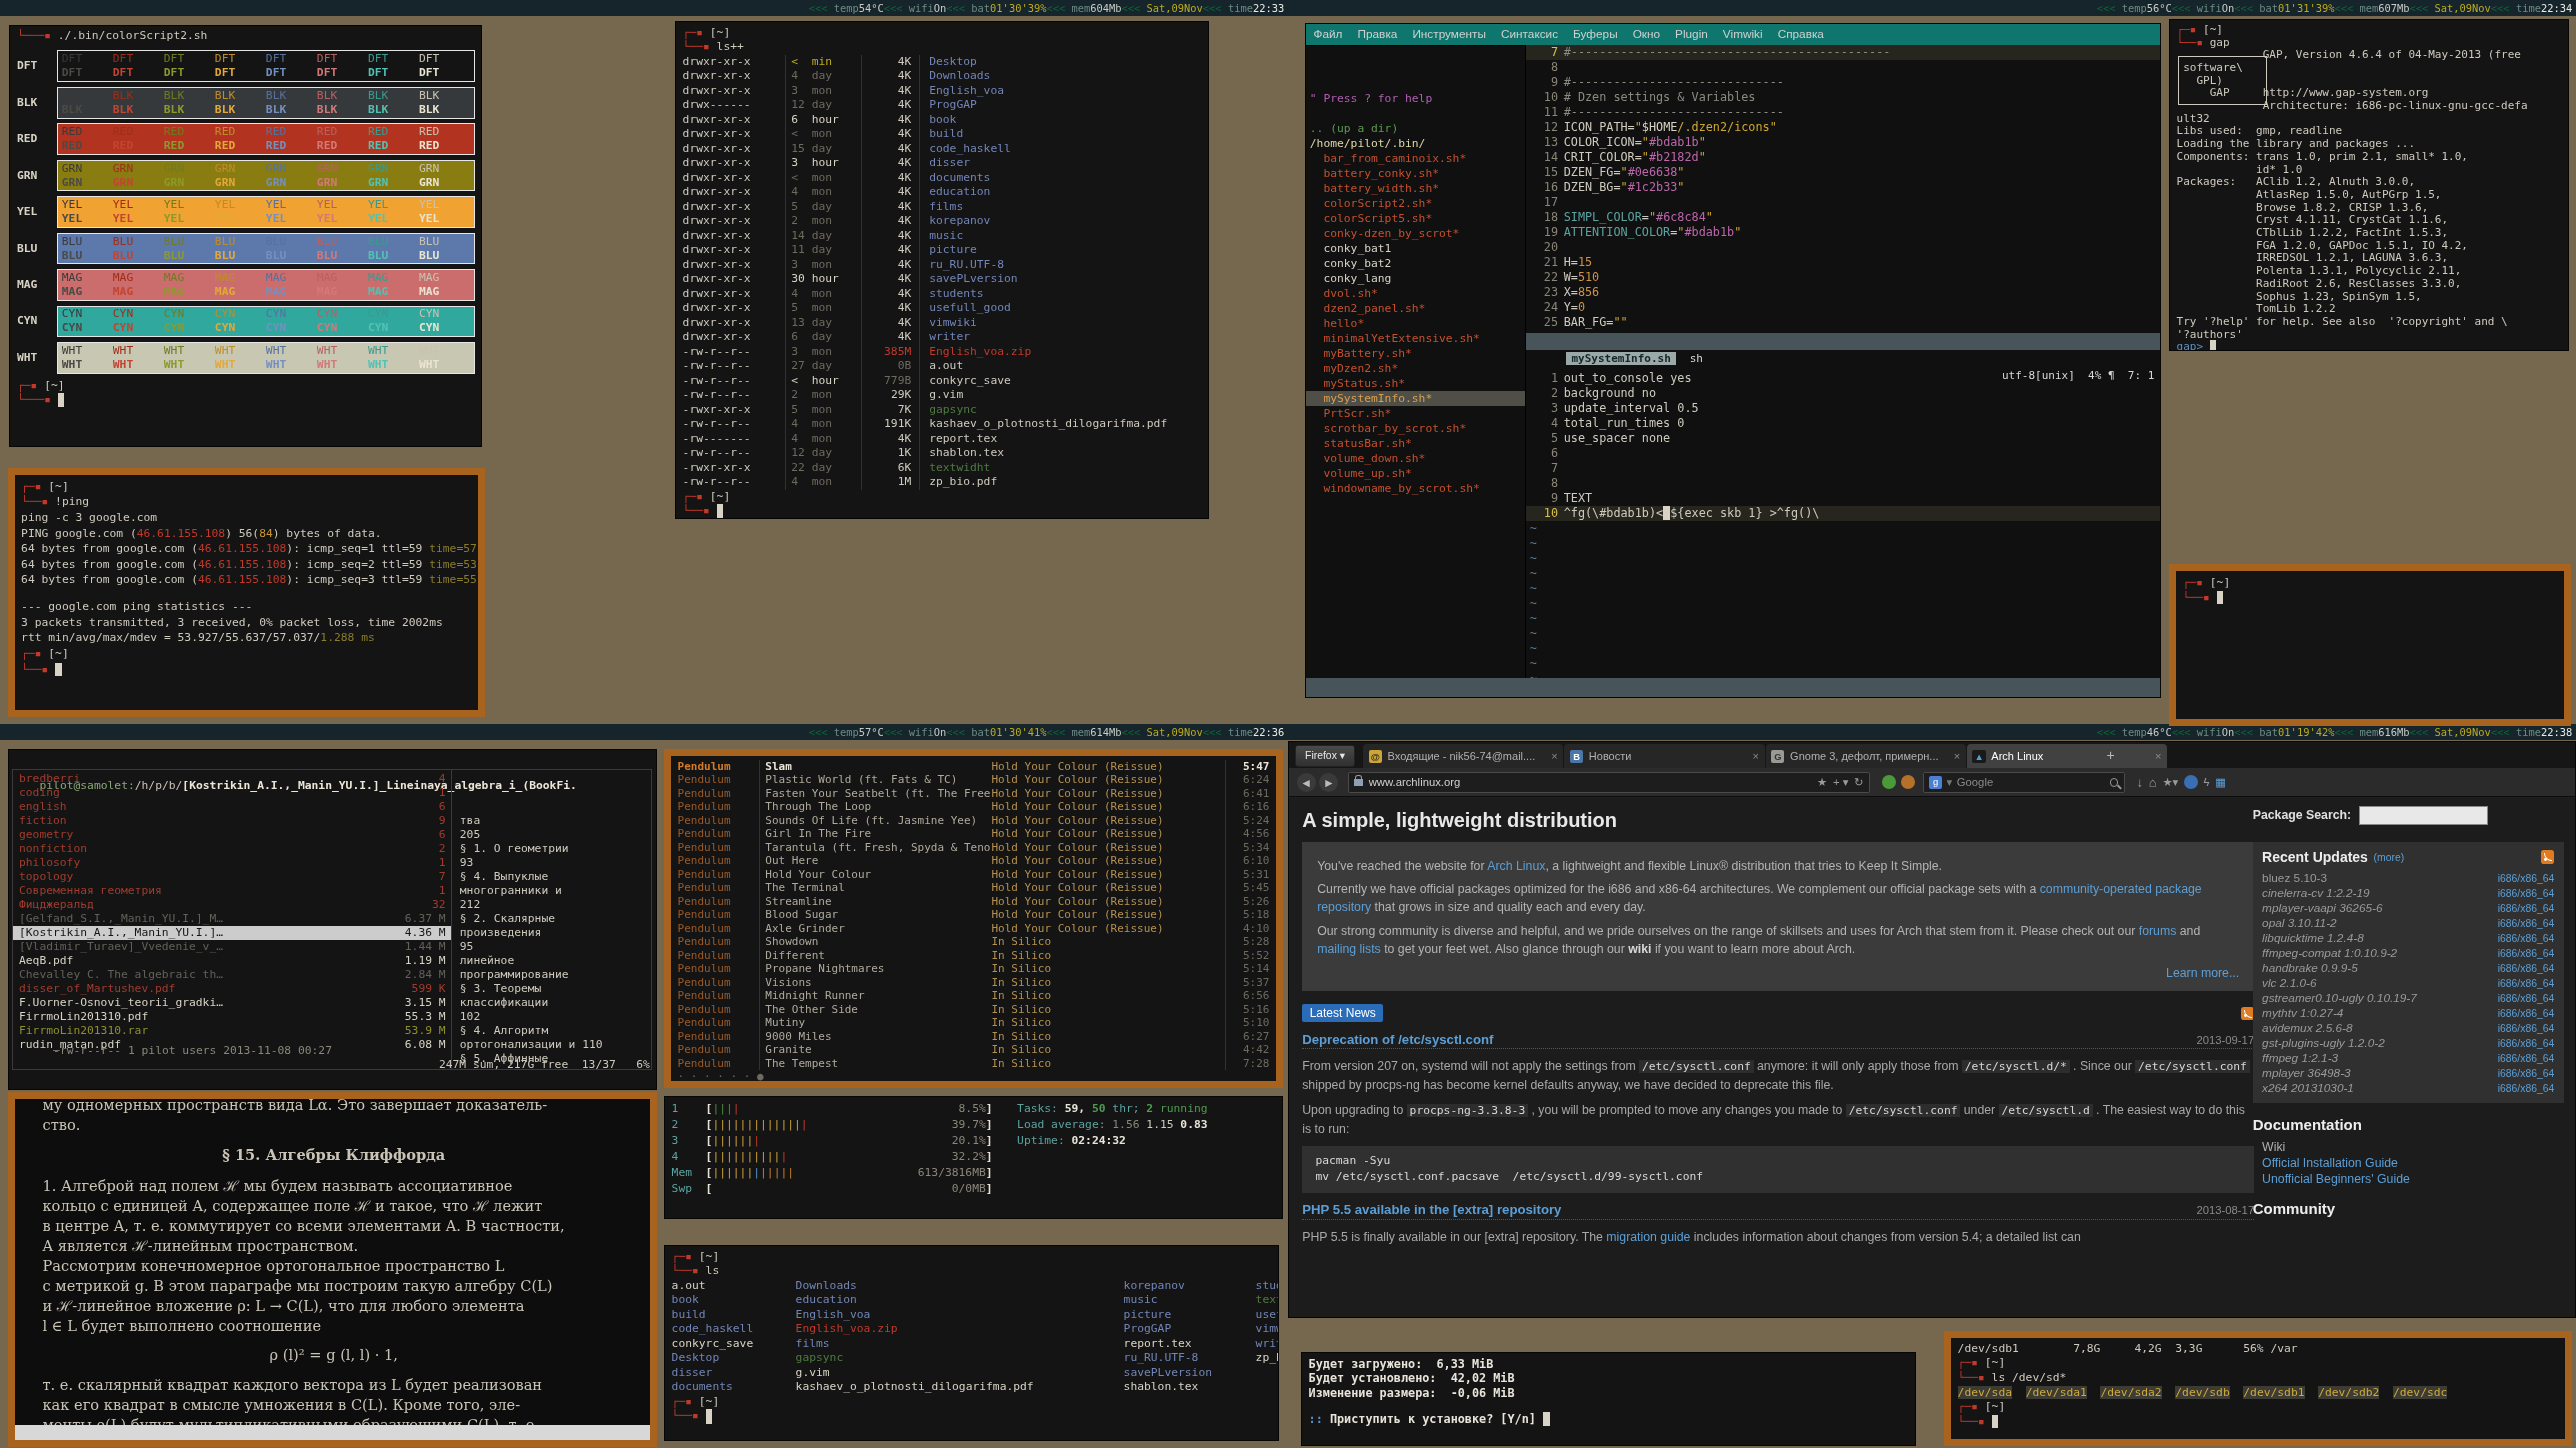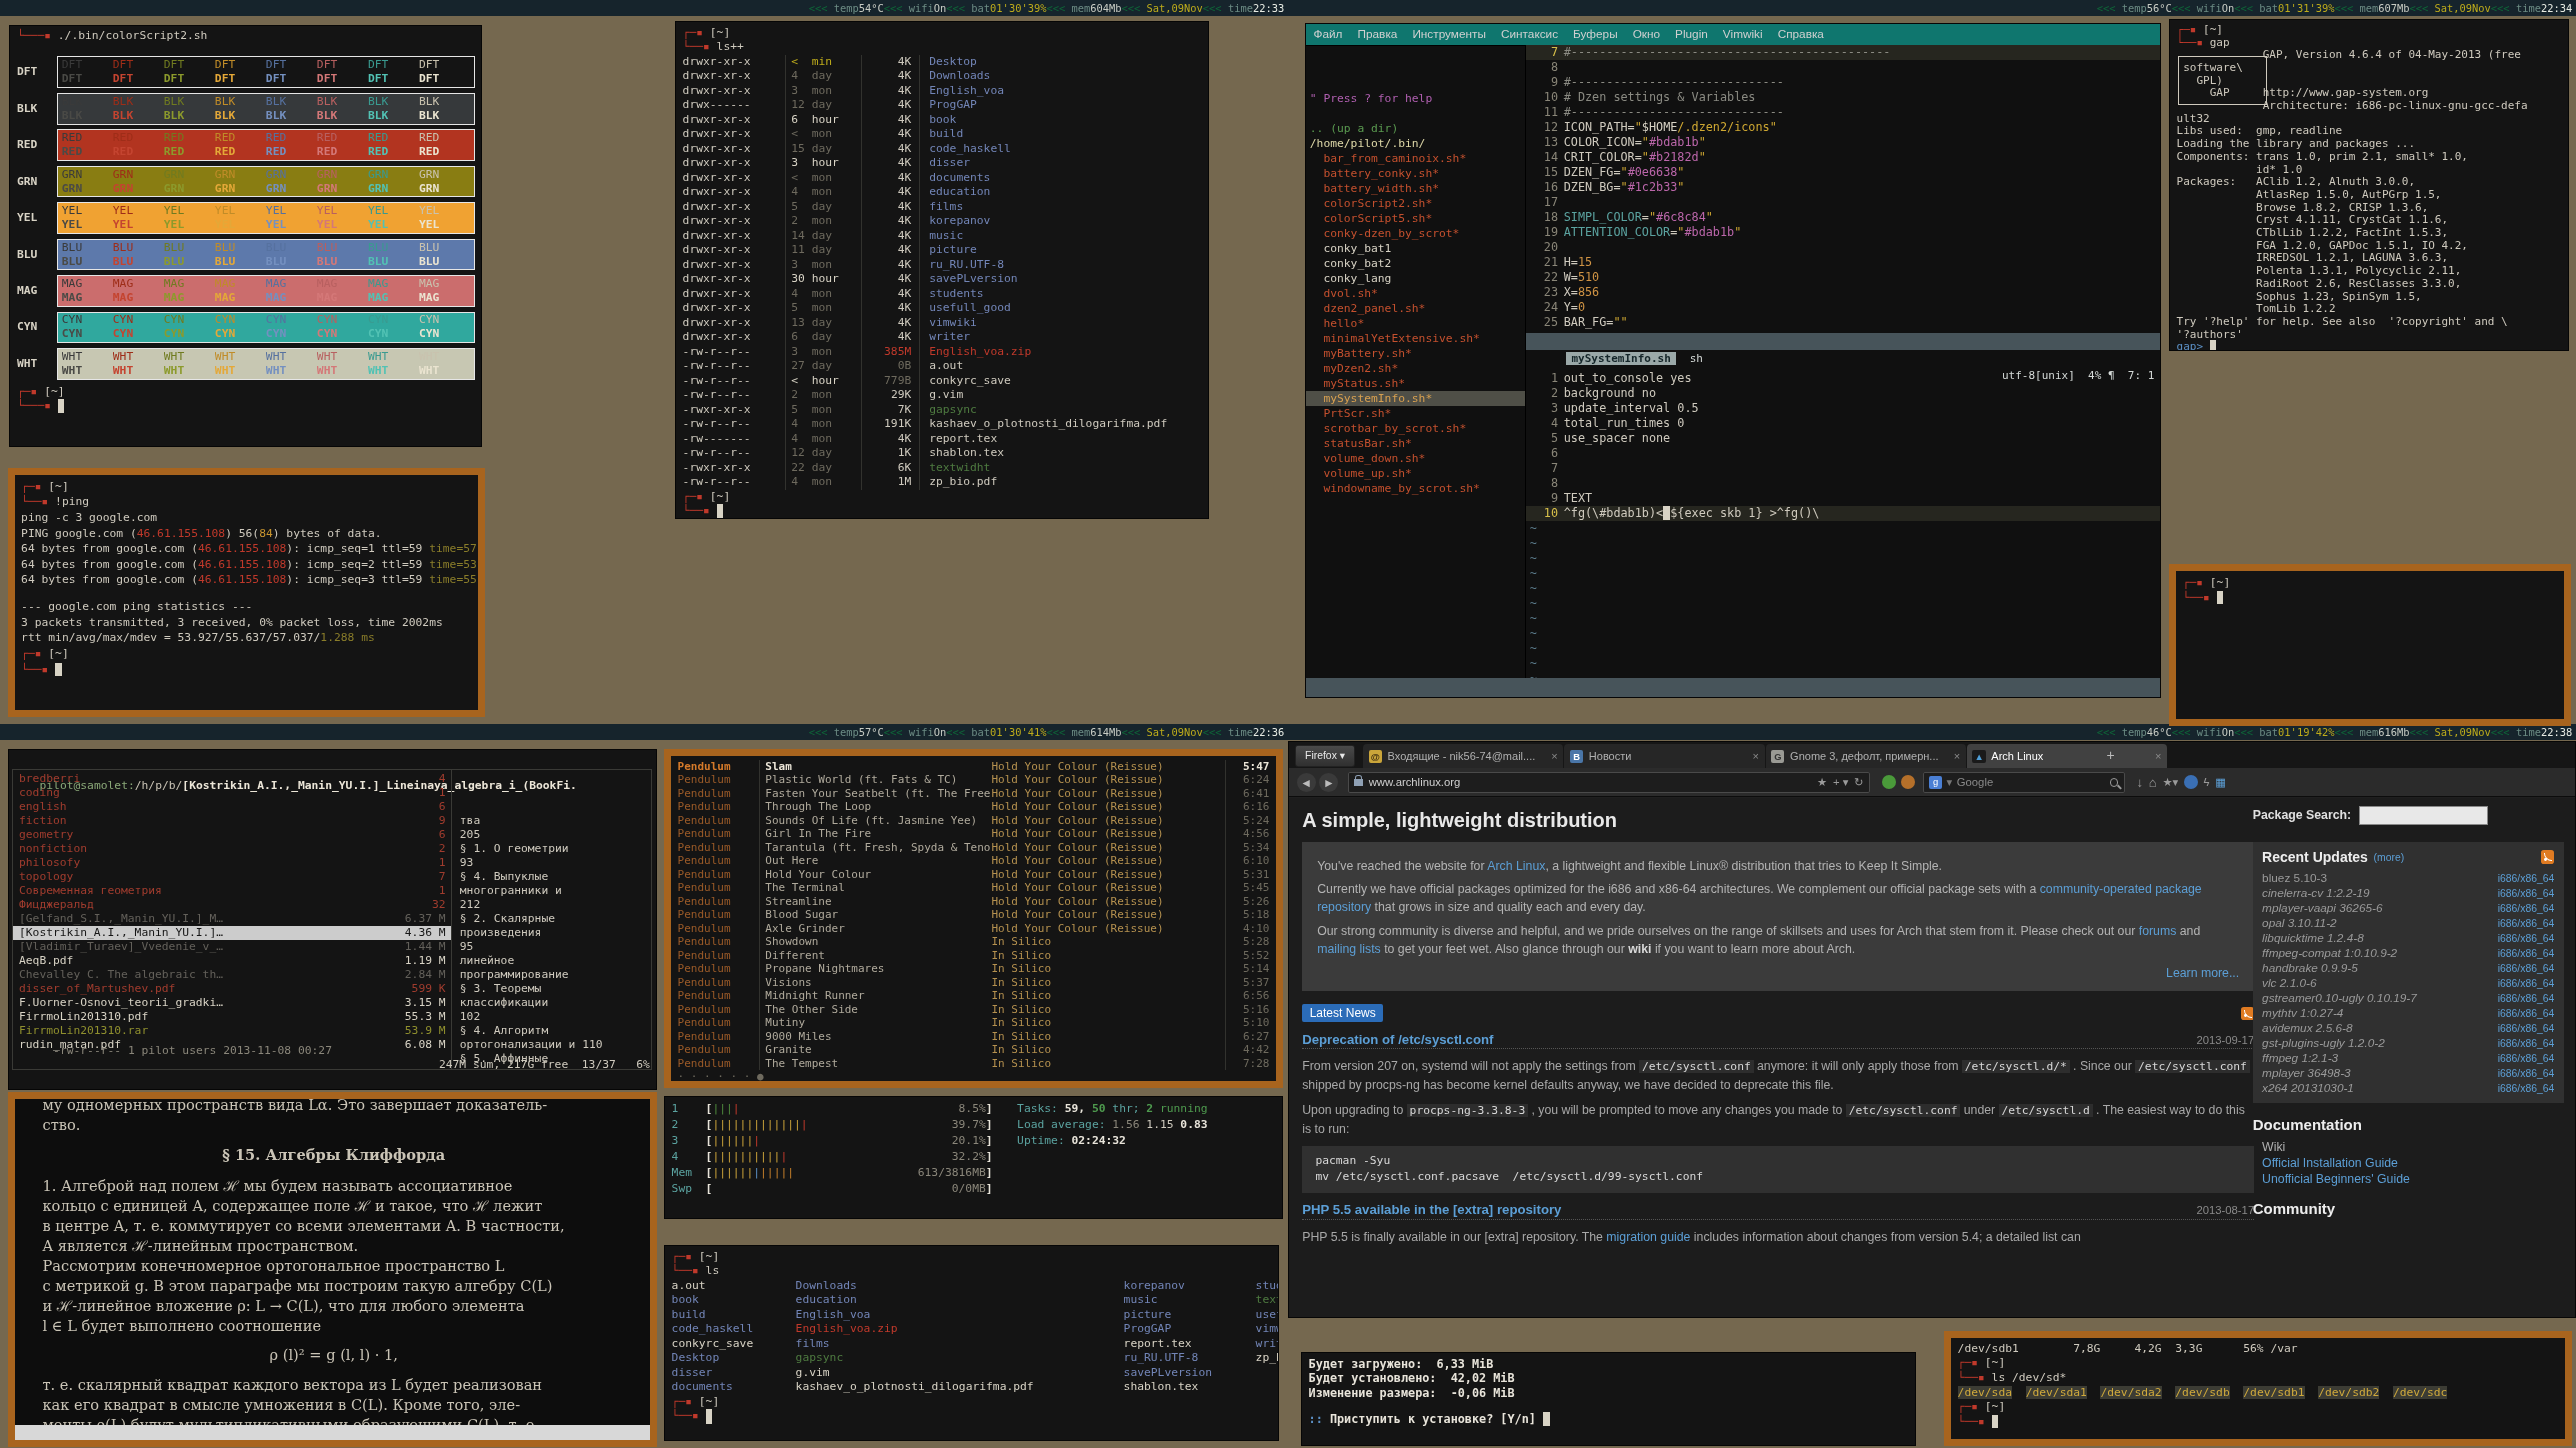--- a/index.html
+++ b/index.html
@@ -181,21 +181,21 @@
     <span class="stats"><span class="st"><span class="arr">&lt;&lt;&lt; </span><span class="sl">temp</span><span class="sv">57°C</span></span><span class="st"><span class="arr">&lt;&lt;&lt; </span><span class="sl">wifi</span><span class="sv">On</span></span><span class="st"><span class="arr">&lt;&lt;&lt; </span><span class="sl">bat</span><span class="sv" style="color: rgb(189, 171, 27);">01'30'41%</span></span><span class="st"><span class="arr">&lt;&lt;&lt; </span><span class="sl">mem</span><span class="sv">614Mb</span></span><span class="st"><span class="arr">&lt;&lt;&lt; </span><span class="sl"></span><span class="sv" style="color: rgb(189, 171, 27);">Sat,09Nov</span></span><span class="st"><span class="arr">&lt;&lt;&lt; </span><span class="sl">time</span><span class="sv" style="color: rgb(232, 236, 228);">22:36</span></span></span>
   </div>
   <div class="bar" style="left:1288px;top:724px;width:1288px;">
     
     
     <span class="stats"><span class="st"><span class="arr">&lt;&lt;&lt; </span><span class="sl">temp</span><span class="sv">46°C</span></span><span class="st"><span class="arr">&lt;&lt;&lt; </span><span class="sl">wifi</span><span class="sv">On</span></span><span class="st"><span class="arr">&lt;&lt;&lt; </span><span class="sl">bat</span><span class="sv" style="color: rgb(189, 171, 27);">01'19'42%</span></span><span class="st"><span class="arr">&lt;&lt;&lt; </span><span class="sl">mem</span><span class="sv">616Mb</span></span><span class="st"><span class="arr">&lt;&lt;&lt; </span><span class="sl"></span><span class="sv" style="color: rgb(189, 171, 27);">Sat,09Nov</span></span><span class="st"><span class="arr">&lt;&lt;&lt; </span><span class="sl">time</span><span class="sv" style="color: rgb(232, 236, 228);">22:38</span></span></span>
   </div>
 
   <div id="w-cs" class="win tpad" style="left:9.4px;top:24.5px;width:473px;height:422px;">
     <div class="ln"><span style="color:#c0392b">└───▪ </span><span>./.bin/colorScript2.sh</span></div>
-    <div style="margin-top:13px;">
+    <div style="margin-top:7px;">
 
         <div class="csrow">
           <span class="cslabel">DFT</span>
           <div class="csbox" style="background-color: rgb(20, 20, 20);">
             <div class="csline">
               <span class="cscell" style="color: rgb(58, 58, 58);">DFT</span>
               <span class="cscell" style="color: rgb(158, 45, 24);">DFT</span>
               <span class="cscell" style="color: rgb(112, 123, 32);">DFT</span>
               <span class="cscell" style="color: rgb(192, 140, 40);">DFT</span>
               <span class="cscell" style="color: rgb(86, 113, 159);">DFT</span>

